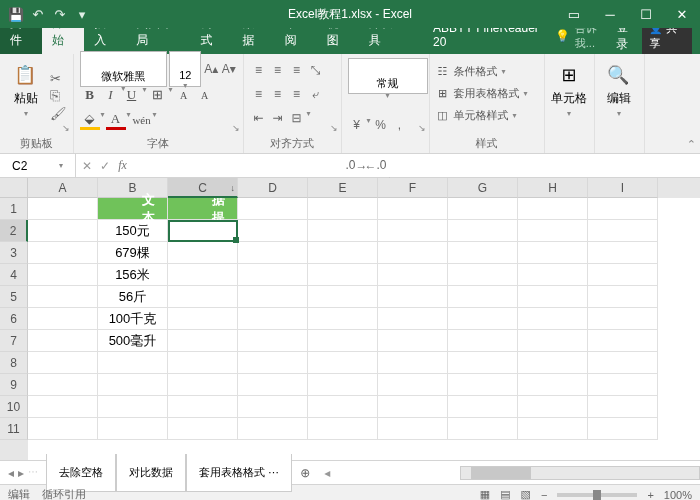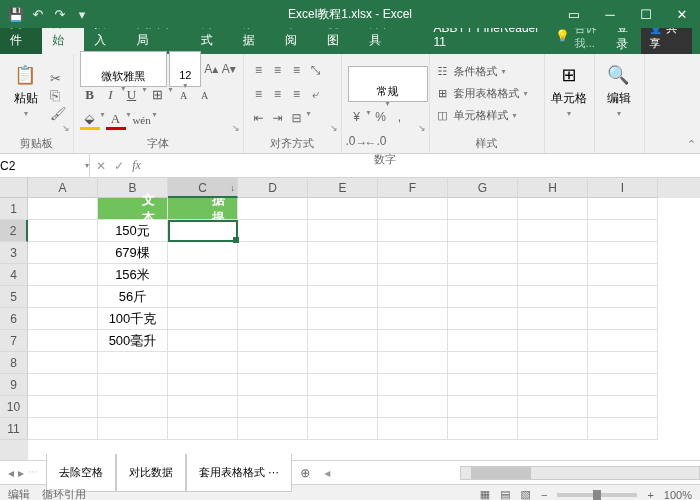--- a/index.html
+++ b/index.html
@@ -45,21 +45,21 @@
 .styleline { display: flex; gap: 4px; align-items: center; font-size: 11px; color: #555; height: 20px; }
 .styleline .sico { width: 14px; text-align: center; }
 
 .cellgrp, .editgrp { width: 50px; }
 .collapse { position: absolute; right: 4px; bottom: 2px; color: #888; font-size: 11px; }
 .gcaret { font-size: 9px; color: #888; position: absolute; bottom: 20px; }
 .grouprel { position: relative; }
 .gcaret.r1 { right: 3px; }
 
 .namebox-row { height: 24px; display: flex; border-bottom: 1px solid #d4d4d4; background: #fff; }
-.namebox { width: 90px; border-right: 1px solid #d4d4d4; padding: 0 0; display: flex; align-items: center; justify-content: space-between; font-size: 12px; }
+.namebox { width: 76px; border-right: 1px solid #d4d4d4; padding: 0 12px; display: flex; align-items: center; justify-content: space-between; font-size: 12px; }
 .fxarea { flex: 1; display: flex; align-items: center; padding: 0 6px; gap: 8px; color: #999; }
 .fxarea .fx { font-style: italic; font-family: serif; color: #777; }
 
 .sheet { position: relative; height: 282px; display: flex; }
 .rowhdrs { width: 28px; background: #e6e6e6; }
 .corner { height: 20px; border-bottom: 1px solid #ccc; border-right: 1px solid #ccc; background: #e6e6e6; }
 .rowhdr { height: 22px; border-bottom: 1px solid #d8d8d8; border-right: 1px solid #ccc; text-align: center; font-size: 12px; line-height: 22px; color: #555; }
 .gridarea { flex: 1; overflow: hidden; }
 .colhdrs { display: flex; height: 20px; background: #e6e6e6; }
 .colhdr { width: 70px; border-right: 1px solid #d8d8d8; border-bottom: 1px solid #ccc; text-align: center; font-size: 12px; line-height: 20px; color: #555; flex-shrink: 0; }
@@ -108,21 +108,21 @@
 <div class="tabbar">
   <div class="tab file">文件</div>
   <div class="tab active">开始</div>
   <div class="tab">插入</div>
   <div class="tab">页面布局</div>
   <div class="tab">公式</div>
   <div class="tab">数据</div>
   <div class="tab">审阅</div>
   <div class="tab">视图</div>
   <div class="tab">开发工具</div>
-  <div class="tab">ABBYY FineReader 11</div>
+  <div class="tab">ABBYY FineReader 20</div>
   <div class="right">
     <span>💡</span>
     <span class="tell">告诉我...</span>
     <span>登录</span>
     <span class="share">👤 <span>共享</span></span>
   </div>
 </div>
 
 <div class="ribbon">
   <div class="group grouprel">
@@ -198,21 +198,21 @@
         <span class="ico">⇥</span>
         <span class="ico">⊟</span>
         <span class="caret">▾</span>
       </div>
     </div>
     <div class="gcaret r1">↘</div>
     <div class="group-label">对齐方式</div>
   </div>
 
   <div class="group numgrp grouprel">
-    <div class="group-body" style="flex-direction:column; gap:3px;margin-top:8px;">
+    <div class="group-body" style="flex-direction:column; gap:19px;">
       <div class="combo" style="width:80px">
           <span>常规</span>
           <span class="caret">▾</span>
         </div>
       <div class="btnrow">
         <span class="ico">¥</span>
         <span class="caret">▾</span>
         <span class="ico">%</span>
         <span class="ico">,</span>
       </div>

